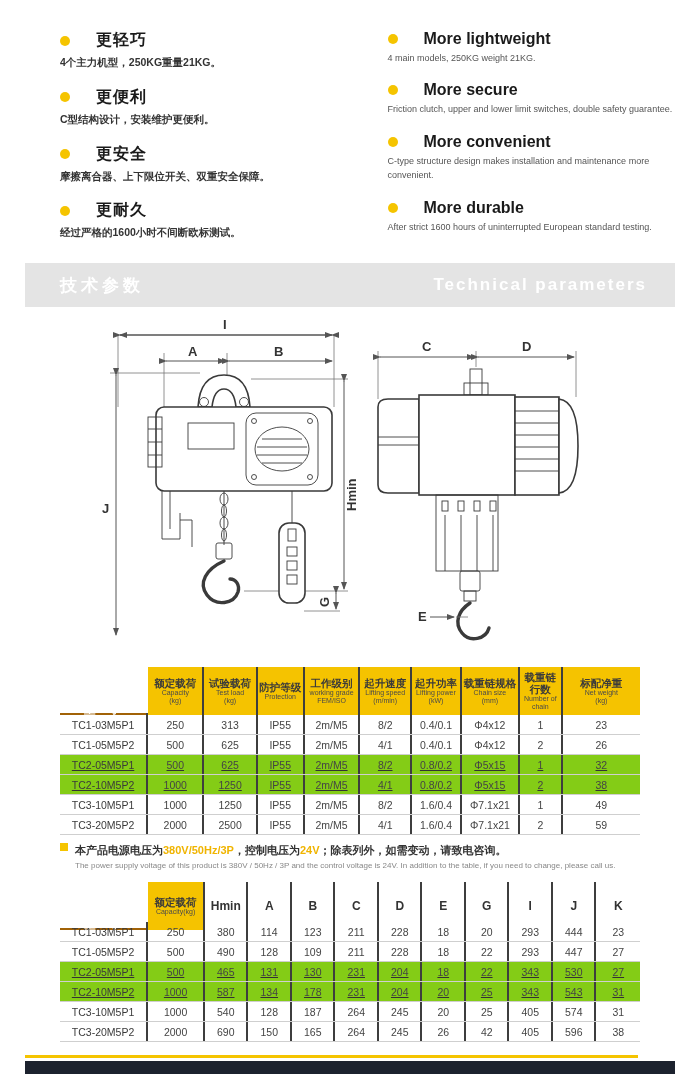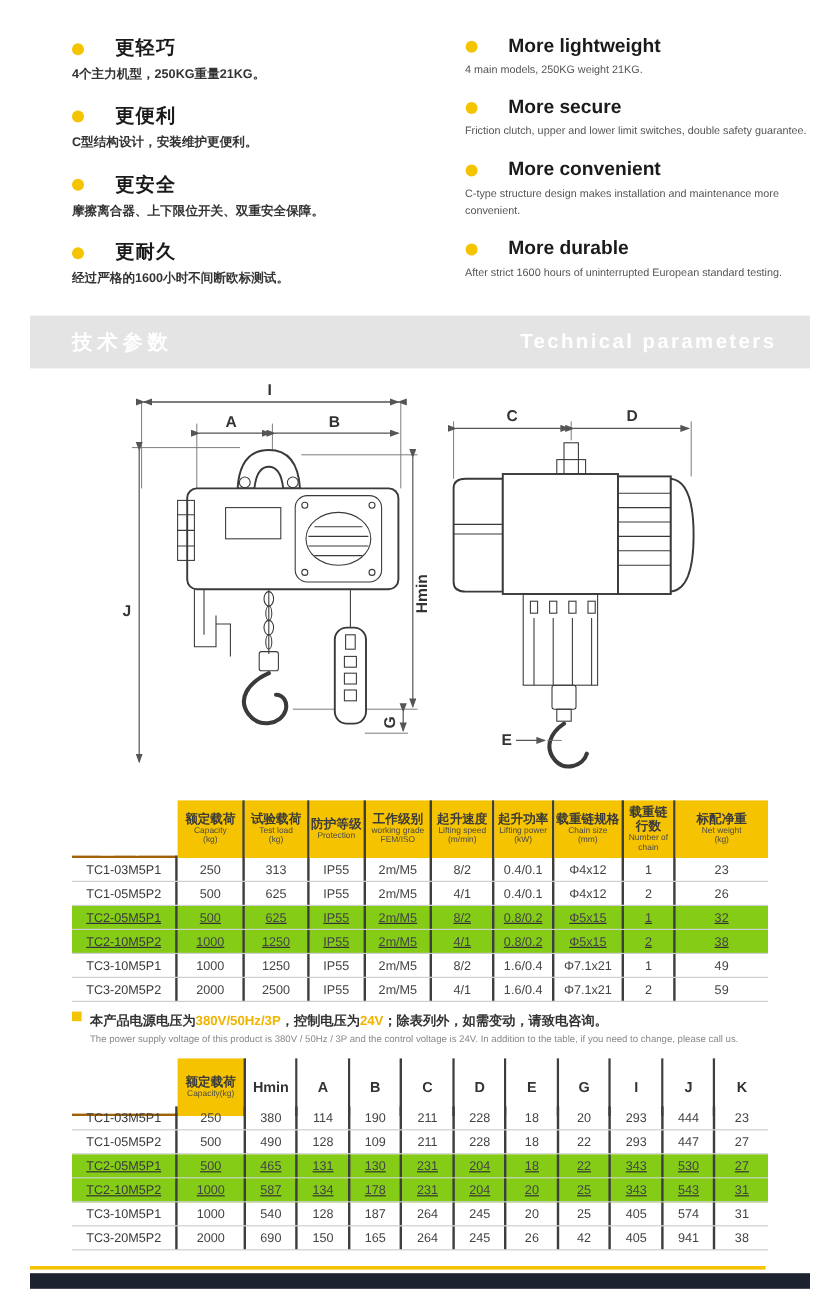--- a/index.html
+++ b/index.html
@@ -424,21 +424,21 @@
         <div class="tcell hcell plain">G</div>
         <div class="tcell hcell plain">I</div>
         <div class="tcell hcell plain">J</div>
         <div class="tcell hcell plain">K</div>
       </div>
       <div class="trow">
         <div class="tcell model">TC1-03M5P1</div>
         <div class="tcell">250</div>
         <div class="tcell">380</div>
         <div class="tcell">114</div>
-        <div class="tcell">190</div>
+        <div class="tcell">123</div>
         <div class="tcell">211</div>
         <div class="tcell">228</div>
         <div class="tcell">18</div>
         <div class="tcell">20</div>
         <div class="tcell">293</div>
         <div class="tcell">444</div>
         <div class="tcell">23</div>
       </div>
       <div class="trow">
         <div class="tcell model">TC1-05M5P2</div>
@@ -500,21 +500,21 @@
         <div class="tcell model">TC3-20M5P2</div>
         <div class="tcell">2000</div>
         <div class="tcell">690</div>
         <div class="tcell">150</div>
         <div class="tcell">165</div>
         <div class="tcell">264</div>
         <div class="tcell">245</div>
         <div class="tcell">26</div>
         <div class="tcell">42</div>
         <div class="tcell">405</div>
-        <div class="tcell">941</div>
+        <div class="tcell">596</div>
         <div class="tcell">38</div>
       </div>
     </div>
 
   <div class="footer">
     <div class="f-yellow"></div>
     <div class="f-dark"></div>
   </div>
 
 </div>

